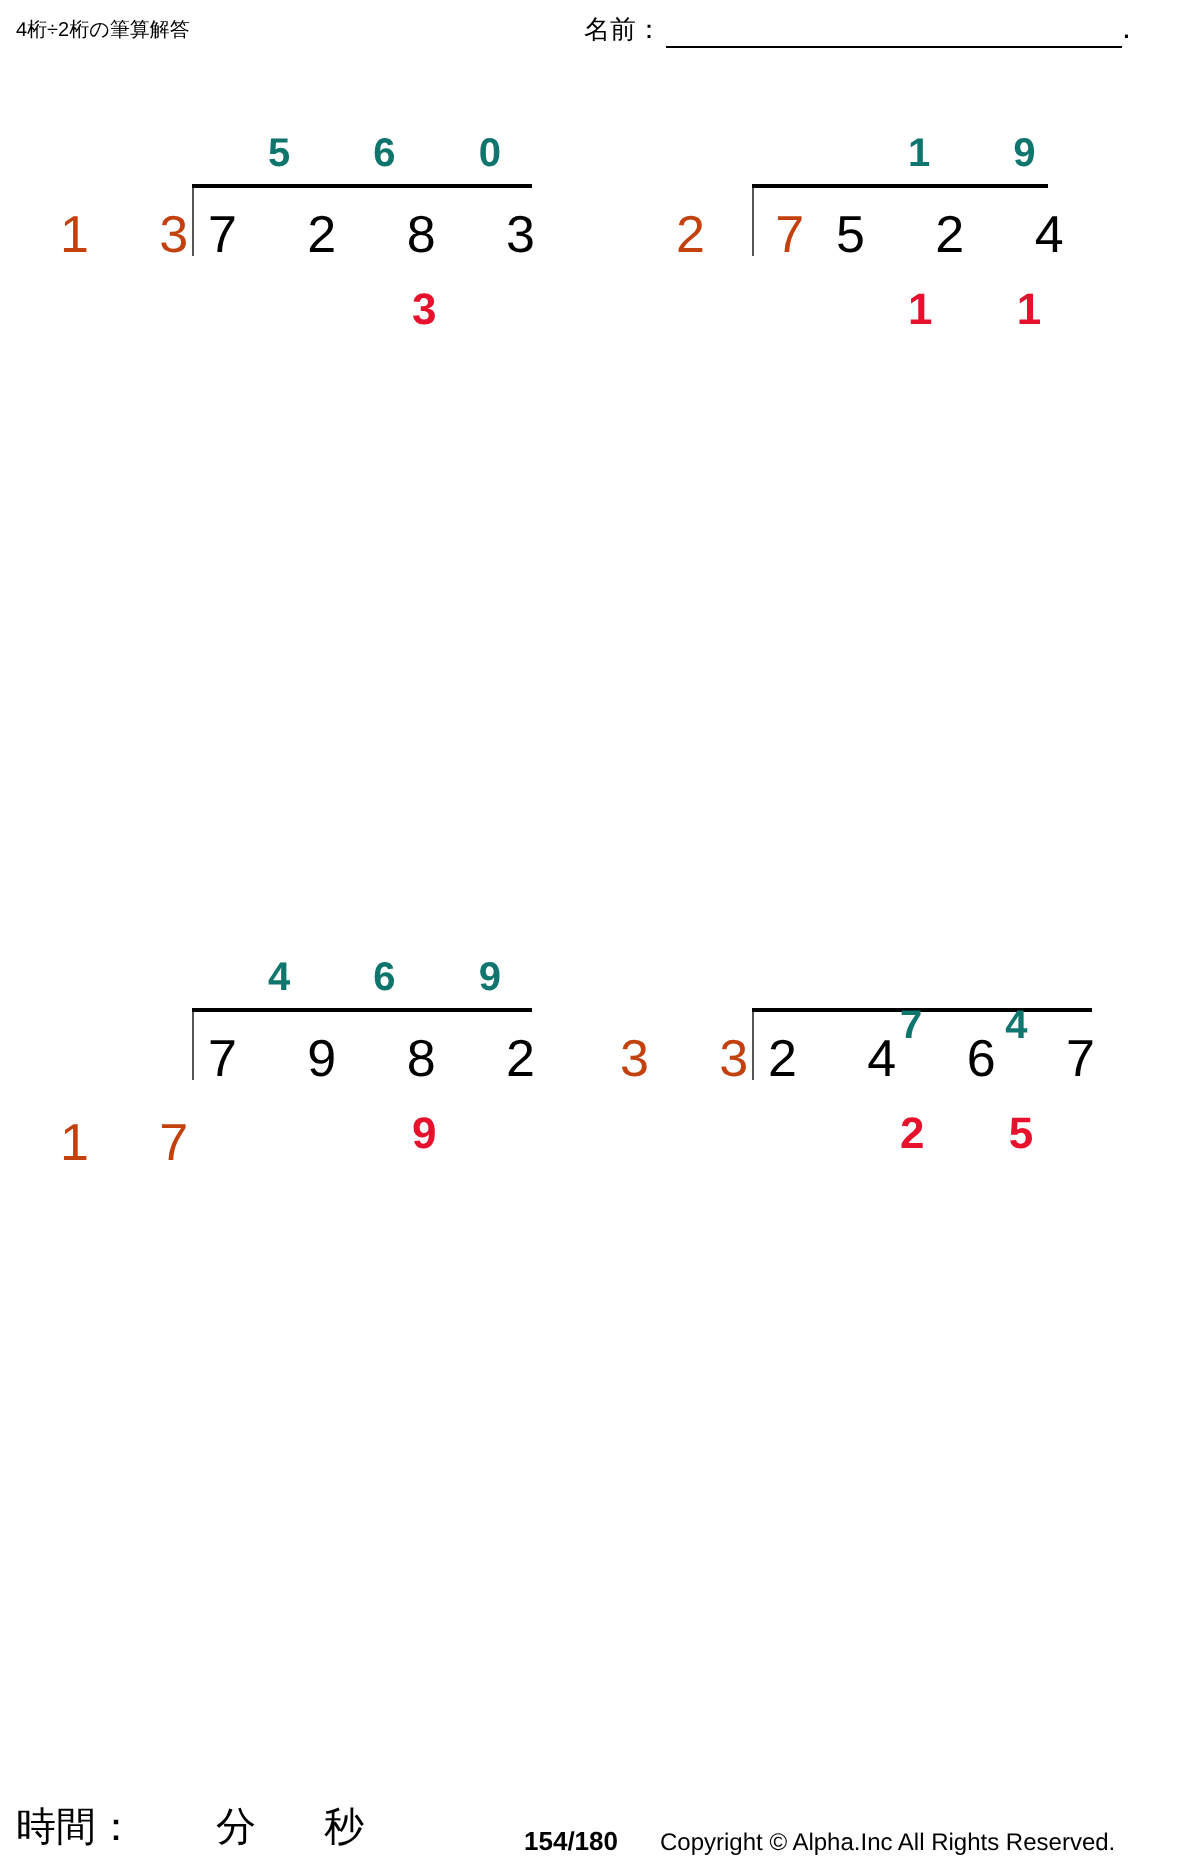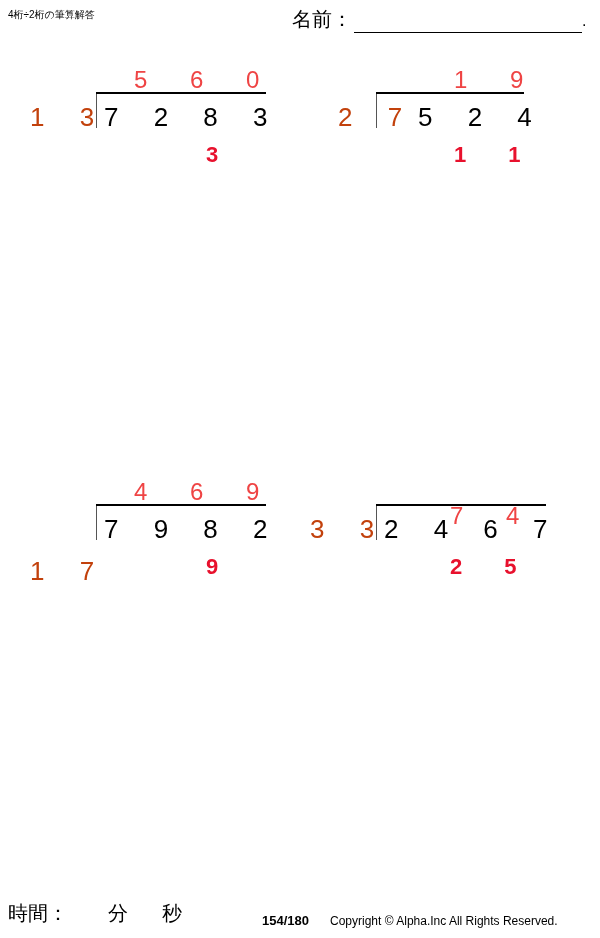--- a/index.html
+++ b/index.html
@@ -33,21 +33,21 @@
   }
   .name-area {
     position: absolute;
     left: 292px;
     top: 6px;
     font-size: 16px;
     color: #000;
     white-space: nowrap;
   }
   .name-label {
-    font-size: 20px;
+    font-size: 13px;
     text-align: right;
   }
   .name-rule {
     display: inline-block;
     width: 228px;
     border-bottom: 1px solid #000;
     height: 17px;
     vertical-align: bottom;
     margin-left: 2px;
   }
@@ -90,24 +90,24 @@
     position: absolute;
     font-size: 26px;
     letter-spacing: 14px;
     color: #000;
     white-space: nowrap;
     top: 36px;
   }
   
   .quotient {
     position: absolute;
-    font-size: 24px;
-    font-weight: normal;
+    font-size: 20px;
+    font-weight: bold;
     letter-spacing: 18px;
-    color: #ef4444;
+    color: #0f766e;
     white-space: nowrap;
     top: 0px;
   }
   
   .remainder {
     position: absolute;
     font-size: 22px;
     font-weight: bold;
     letter-spacing: 18px;
     color: #e8112d;

